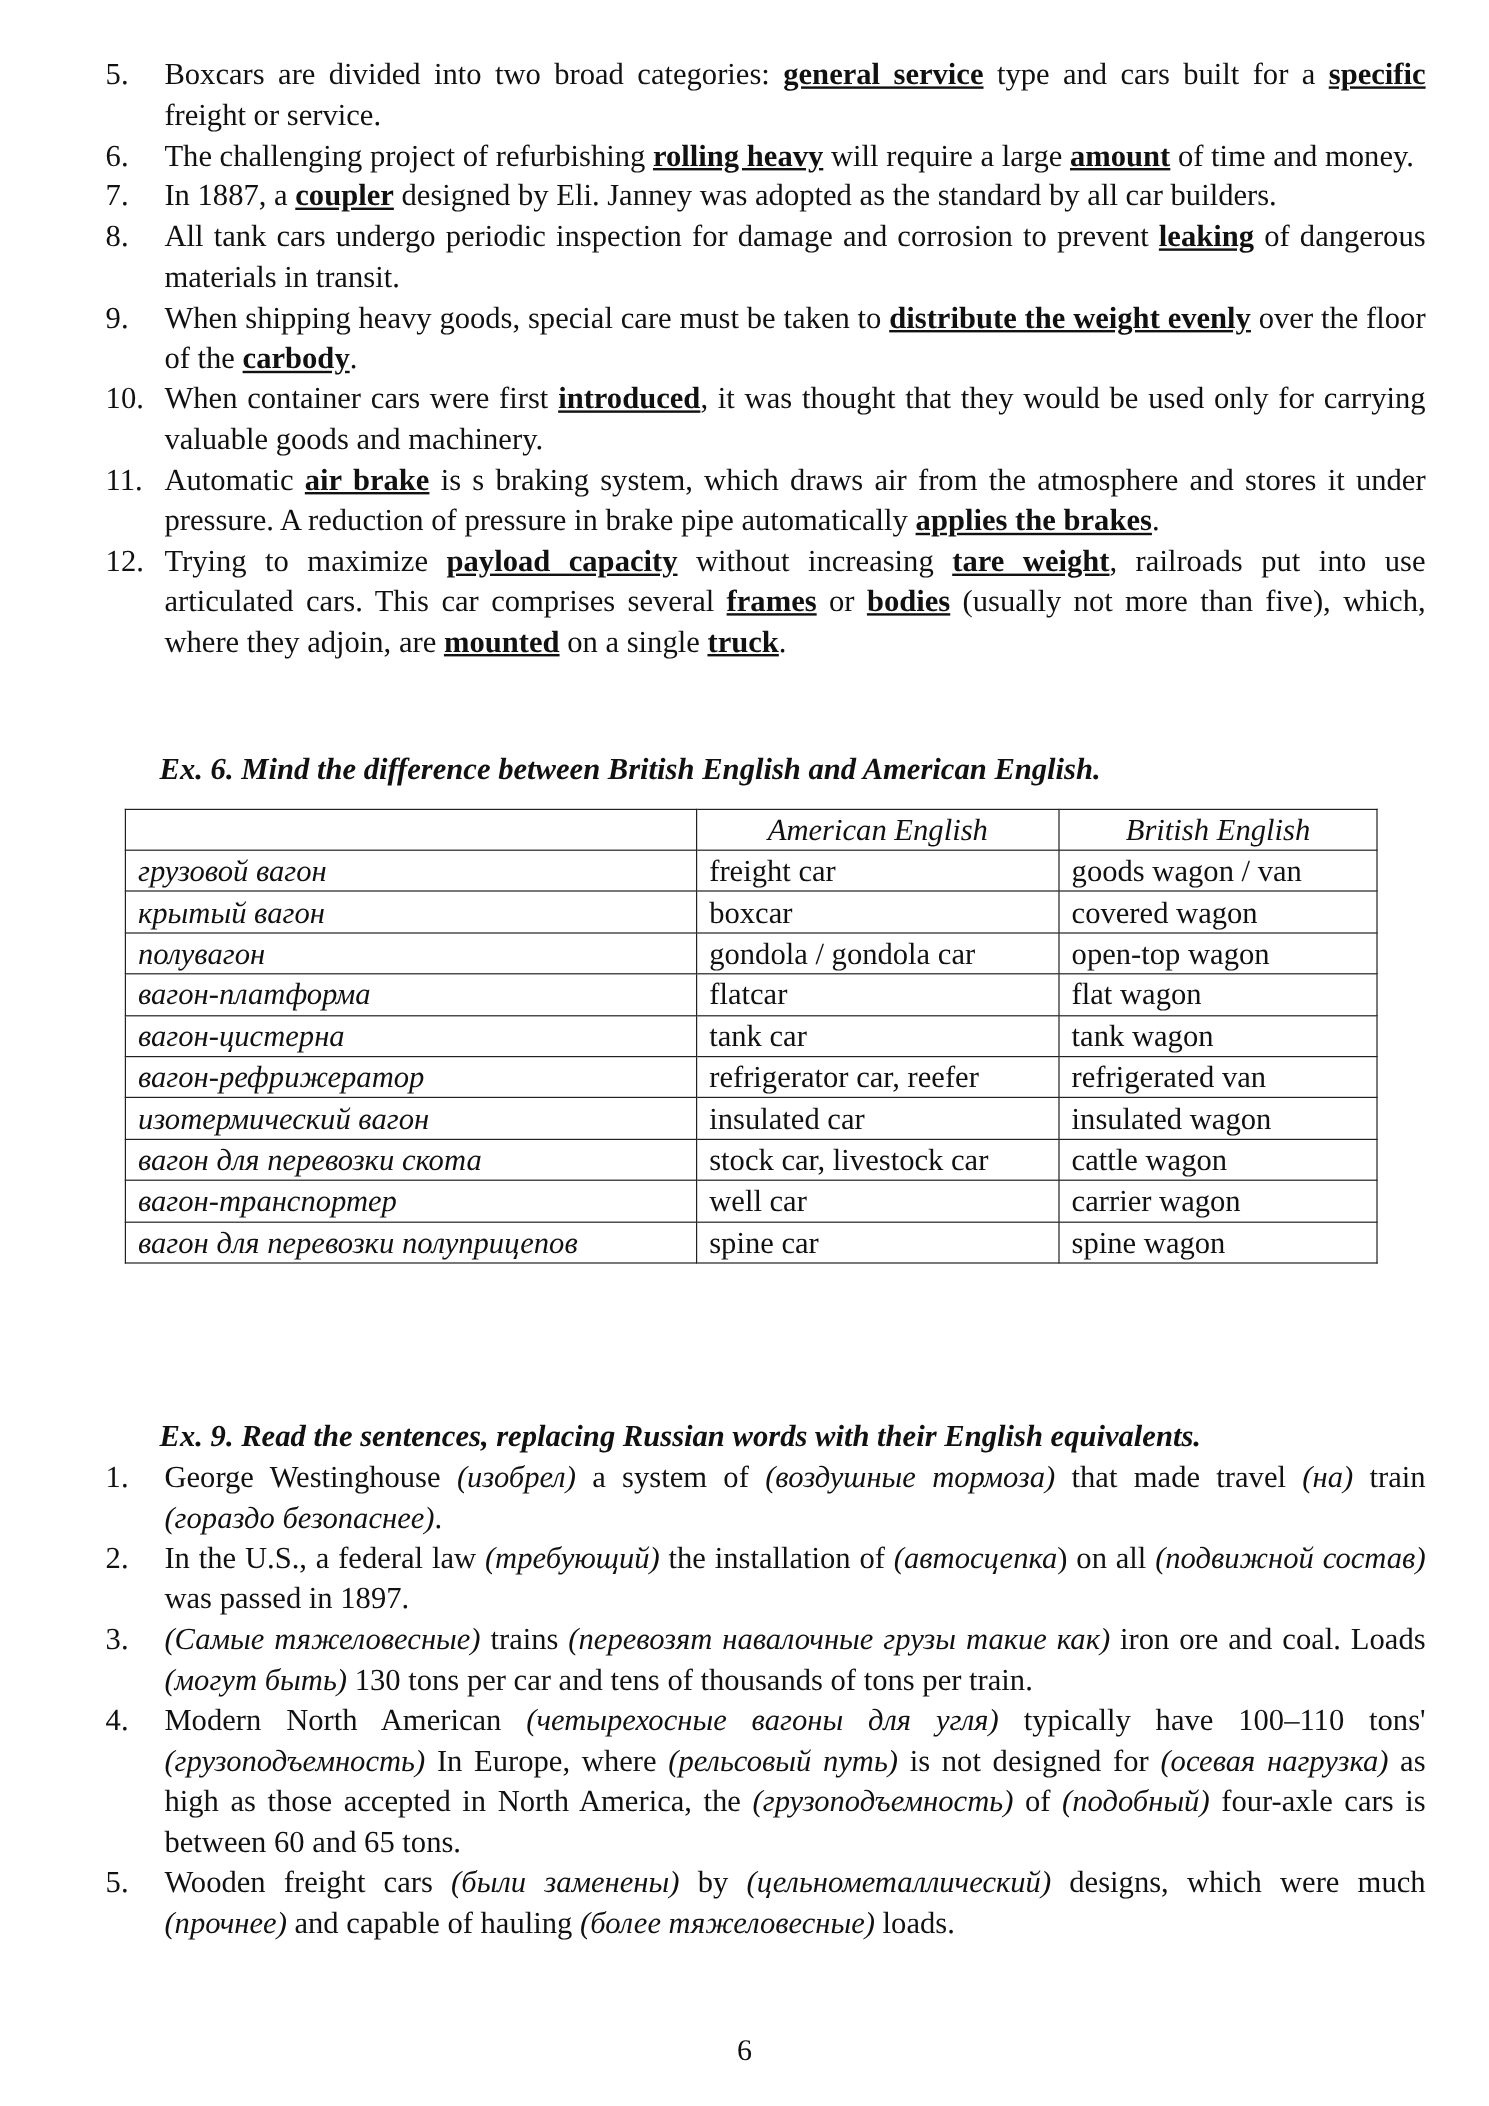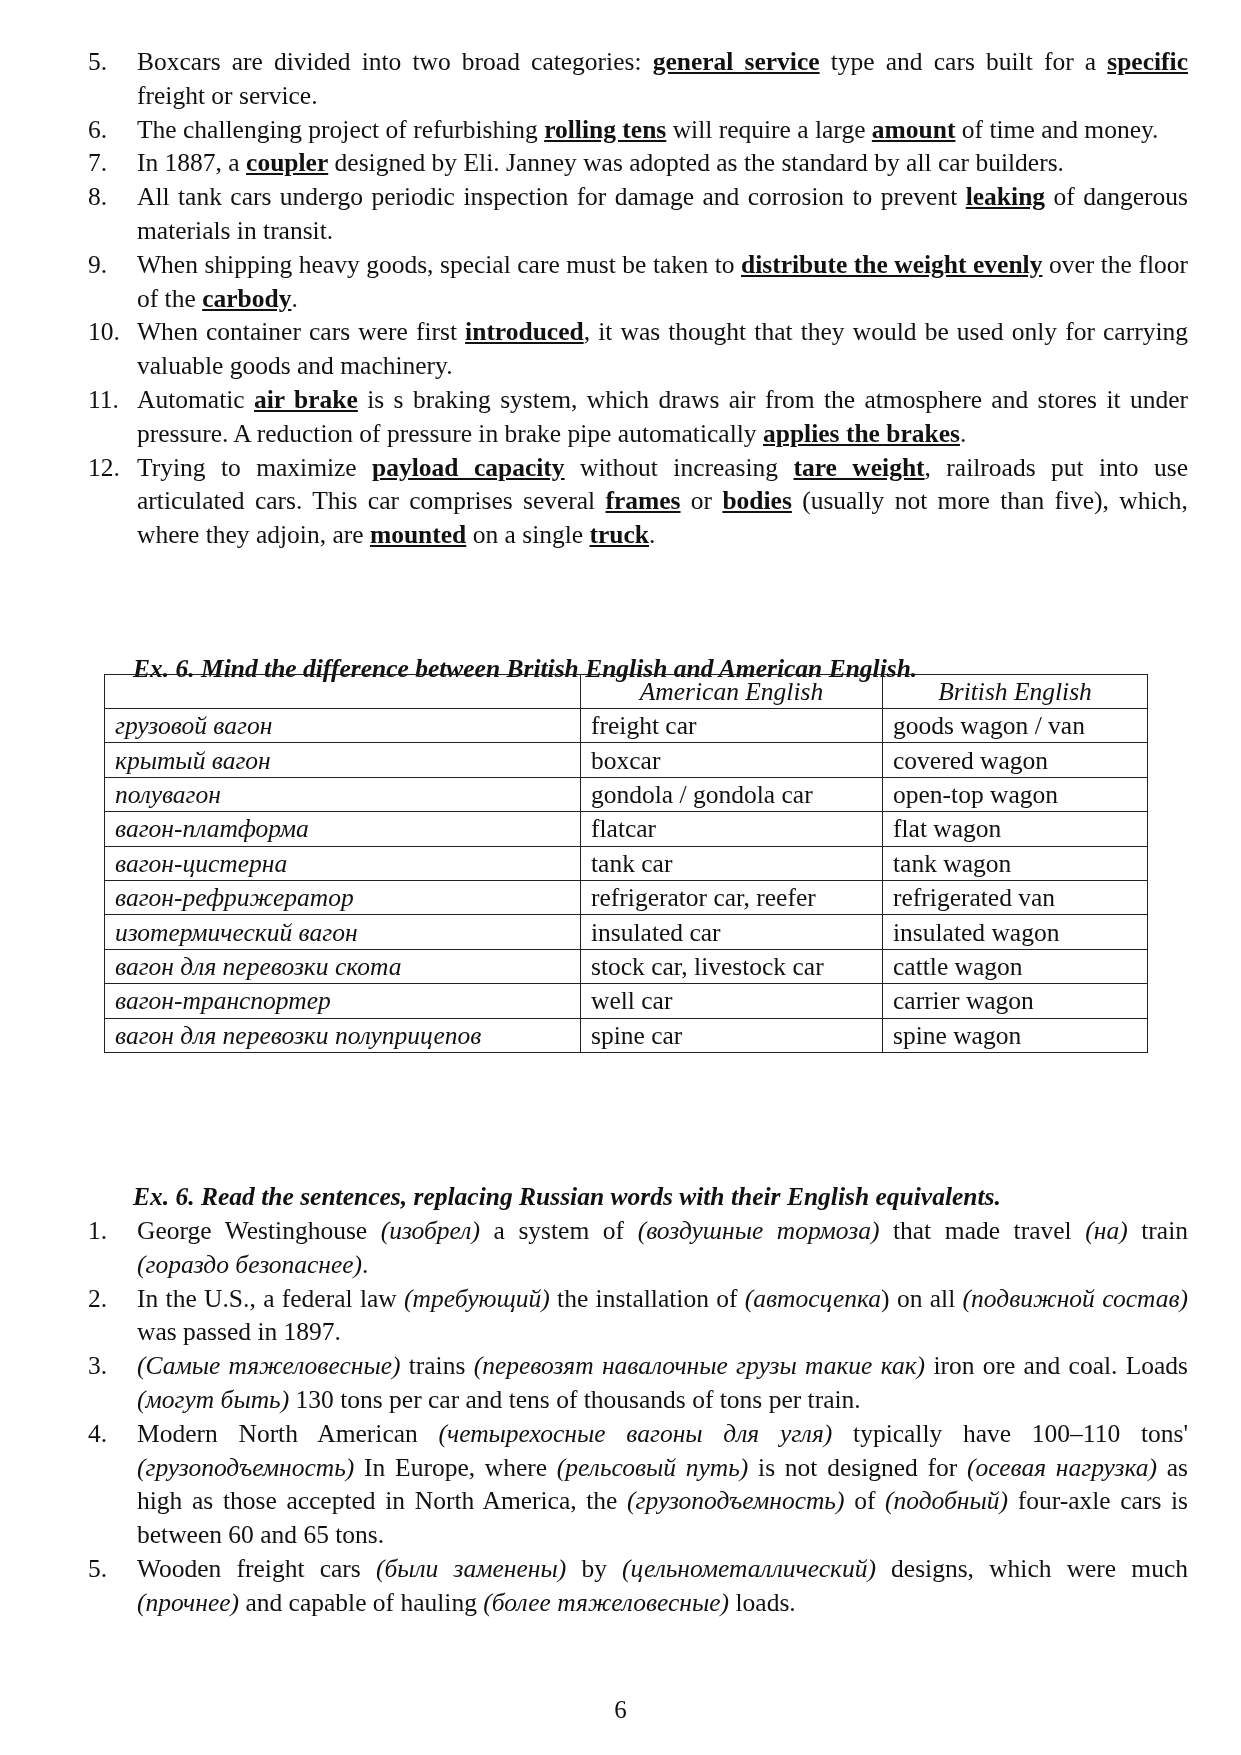--- a/index.html
+++ b/index.html
@@ -13,21 +13,21 @@
   .list { position: absolute; left: 88px; width: 1100px; margin: 0; padding: 0; list-style: none; }
   .item { position: relative; padding-left: 49px; line-height: 33.8px; text-align: justify; }
   .num { position: absolute; left: 0; top: 0; }
   .list1 { top: 45px; }
   .list2 { top: 1214px; }
   b { font-weight: bold; text-decoration: underline; }
   i.ru { font-style: italic; }
   .heading {
     position: absolute; font-weight: bold; font-style: italic; line-height: 34px;
   }
-  .h6 { left: 133px; top: 624px; margin-top: 28px; }
+  .h6 { left: 133px; top: 624px; }
   .h7 { left: 133px; top: 1180px; }
   table.vocab {
     position: absolute; left: 104px; top: 674px;
     width: 1043px; border-collapse: collapse; table-layout: fixed;
   }
   table.vocab td, table.vocab th {
     border: 1.5px solid #222;
     padding: 0 0 0 10px;
     height: 33.4px;
     line-height: 33px;
@@ -46,21 +46,21 @@
     text-align: center; font-size: 25px;
   }
 </style>
 </head>
 <body>
 
 <div class="page">
 
   <ol class="list list1">
       <li class="item"><span class="num">5.</span><span>Boxcars are divided into two broad categories: </span><b>general service</b><span> type and cars built for a </span><b>specific</b><span> freight or service.</span></li>
-      <li class="item"><span class="num">6.</span><span>The challenging project of refurbishing </span><b>rolling tens</b><span> will require a large </span><b>amount</b><span> of time and money.</span></li>
+      <li class="item"><span class="num">6.</span><span>The challenging project of refurbishing </span><b>rolling heavy</b><span> will require a large </span><b>amount</b><span> of time and money.</span></li>
       <li class="item"><span class="num">7.</span><span>In 1887, a </span><b>coupler</b><span> designed by Eli. Janney was adopted as the standard by all car builders.</span></li>
       <li class="item"><span class="num">8.</span><span>All tank cars undergo periodic inspection for damage and corrosion to prevent </span><b>leaking</b><span> of dangerous materials in transit.</span></li>
       <li class="item"><span class="num">9.</span><span>When shipping heavy goods, special care must be taken to </span><b>distribute the weight evenly</b><span> over the floor of the </span><b>carbody</b><span>.</span></li>
       <li class="item"><span class="num">10.</span><span>When container cars were first </span><b>introduced</b><span>, it was thought that they would be used only for carrying valuable goods and machinery.</span></li>
       <li class="item"><span class="num">11.</span><span>Automatic </span><b>air brake</b><span> is s braking system, which draws air from the atmosphere and stores it under pressure. A reduction of pressure in brake pipe automatically </span><b>applies the brakes</b><span>.</span></li>
       <li class="item"><span class="num">12.</span><span>Trying to maximize </span><b>payload capacity</b><span> without increasing </span><b>tare weight</b><span>, railroads put into use articulated cars. This car comprises several </span><b>frames</b><span> or </span><b>bodies</b><span> (usually not more than five), which, where they adjoin, are </span><b>mounted</b><span> on a single </span><b>truck</b><span>.</span></li>
     </ol>
 
   <div class="heading h6">Ex. 6. Mind the difference between British English and American English.</div>
 
@@ -124,21 +124,21 @@
           <td>carrier wagon</td>
         </tr>
         <tr>
           <td class="ru">вагон для перевозки полуприцепов</td>
           <td>spine car</td>
           <td>spine wagon</td>
         </tr>
       </tbody>
   </table>
 
-  <div class="heading h7">Ex. 6. Read the sentences, replacing Russian words with their English equivalents.</div>
+  <div class="heading h7">Ex. 9. Read the sentences, replacing Russian words with their English equivalents.</div>
 
   <ol class="list list2">
       <li class="item"><span class="num">1.</span><span>George Westinghouse </span><i class="ru">(изобрел)</i><span> a system of </span><i class="ru">(воздушные тормоза)</i><span> that made travel </span><i class="ru">(на)</i><span> train </span><i class="ru">(гораздо безопаснее)</i><span>.</span></li>
       <li class="item"><span class="num">2.</span><span>In the U.S., a federal law </span><i class="ru">(требующий)</i><span> the installation of </span><i class="ru">(автосцепка</i><span>) on all </span><i class="ru">(подвижной состав)</i><span> was passed in 1897.</span></li>
       <li class="item"><span class="num">3.</span><i class="ru">(Самые тяжеловесные)</i><span> trains </span><i class="ru">(перевозят навалочные грузы такие как)</i><span> iron ore and coal. Loads </span><i class="ru">(могут быть)</i><span> 130 tons per car and tens of thousands of tons per train.</span></li>
       <li class="item"><span class="num">4.</span><span>Modern North American </span><i class="ru">(четырехосные вагоны для угля)</i><span> typically have 100–110 tons' </span><i class="ru">(грузоподъемность)</i><span> In Europe, where </span><i class="ru">(рельсовый путь)</i><span> is not designed for </span><i class="ru">(осевая нагрузка)</i><span> as high as those accepted in North America, the </span><i class="ru">(грузоподъемность)</i><span> of </span><i class="ru">(подобный)</i><span> four-axle cars is between 60 and 65 tons.</span></li>
       <li class="item"><span class="num">5.</span><span>Wooden freight cars </span><i class="ru">(были заменены)</i><span> by </span><i class="ru">(цельнометаллический)</i><span> designs, which were much </span><i class="ru">(прочнее)</i><span> and capable of hauling </span><i class="ru">(более тяжеловесные)</i><span> loads.</span></li>
     </ol>
 
   <div class="page-number">6</div>

